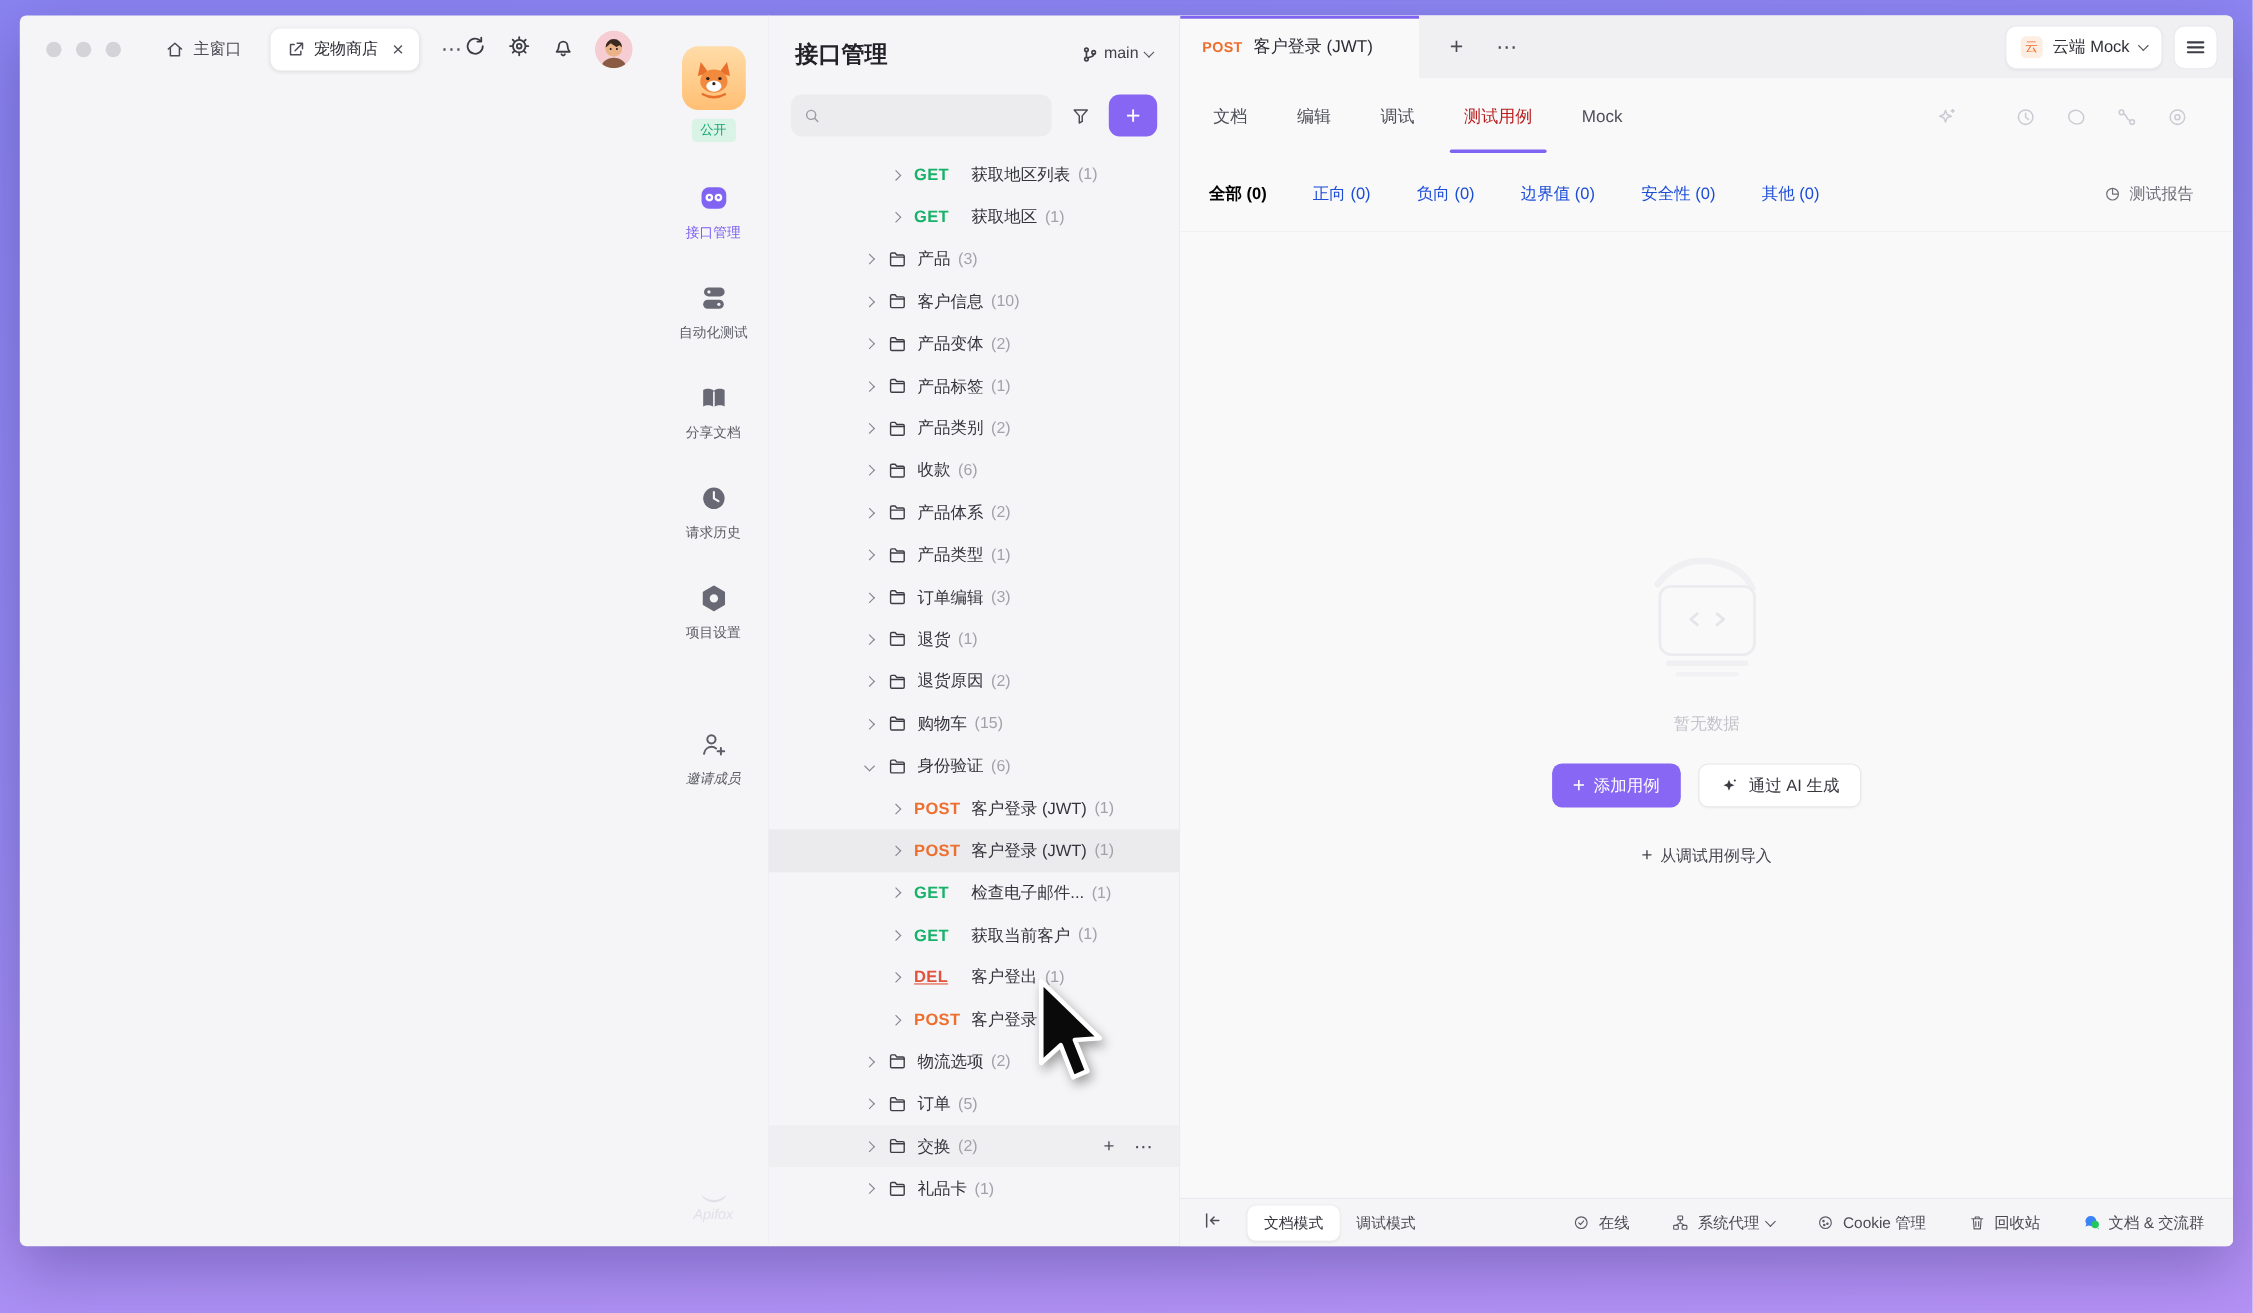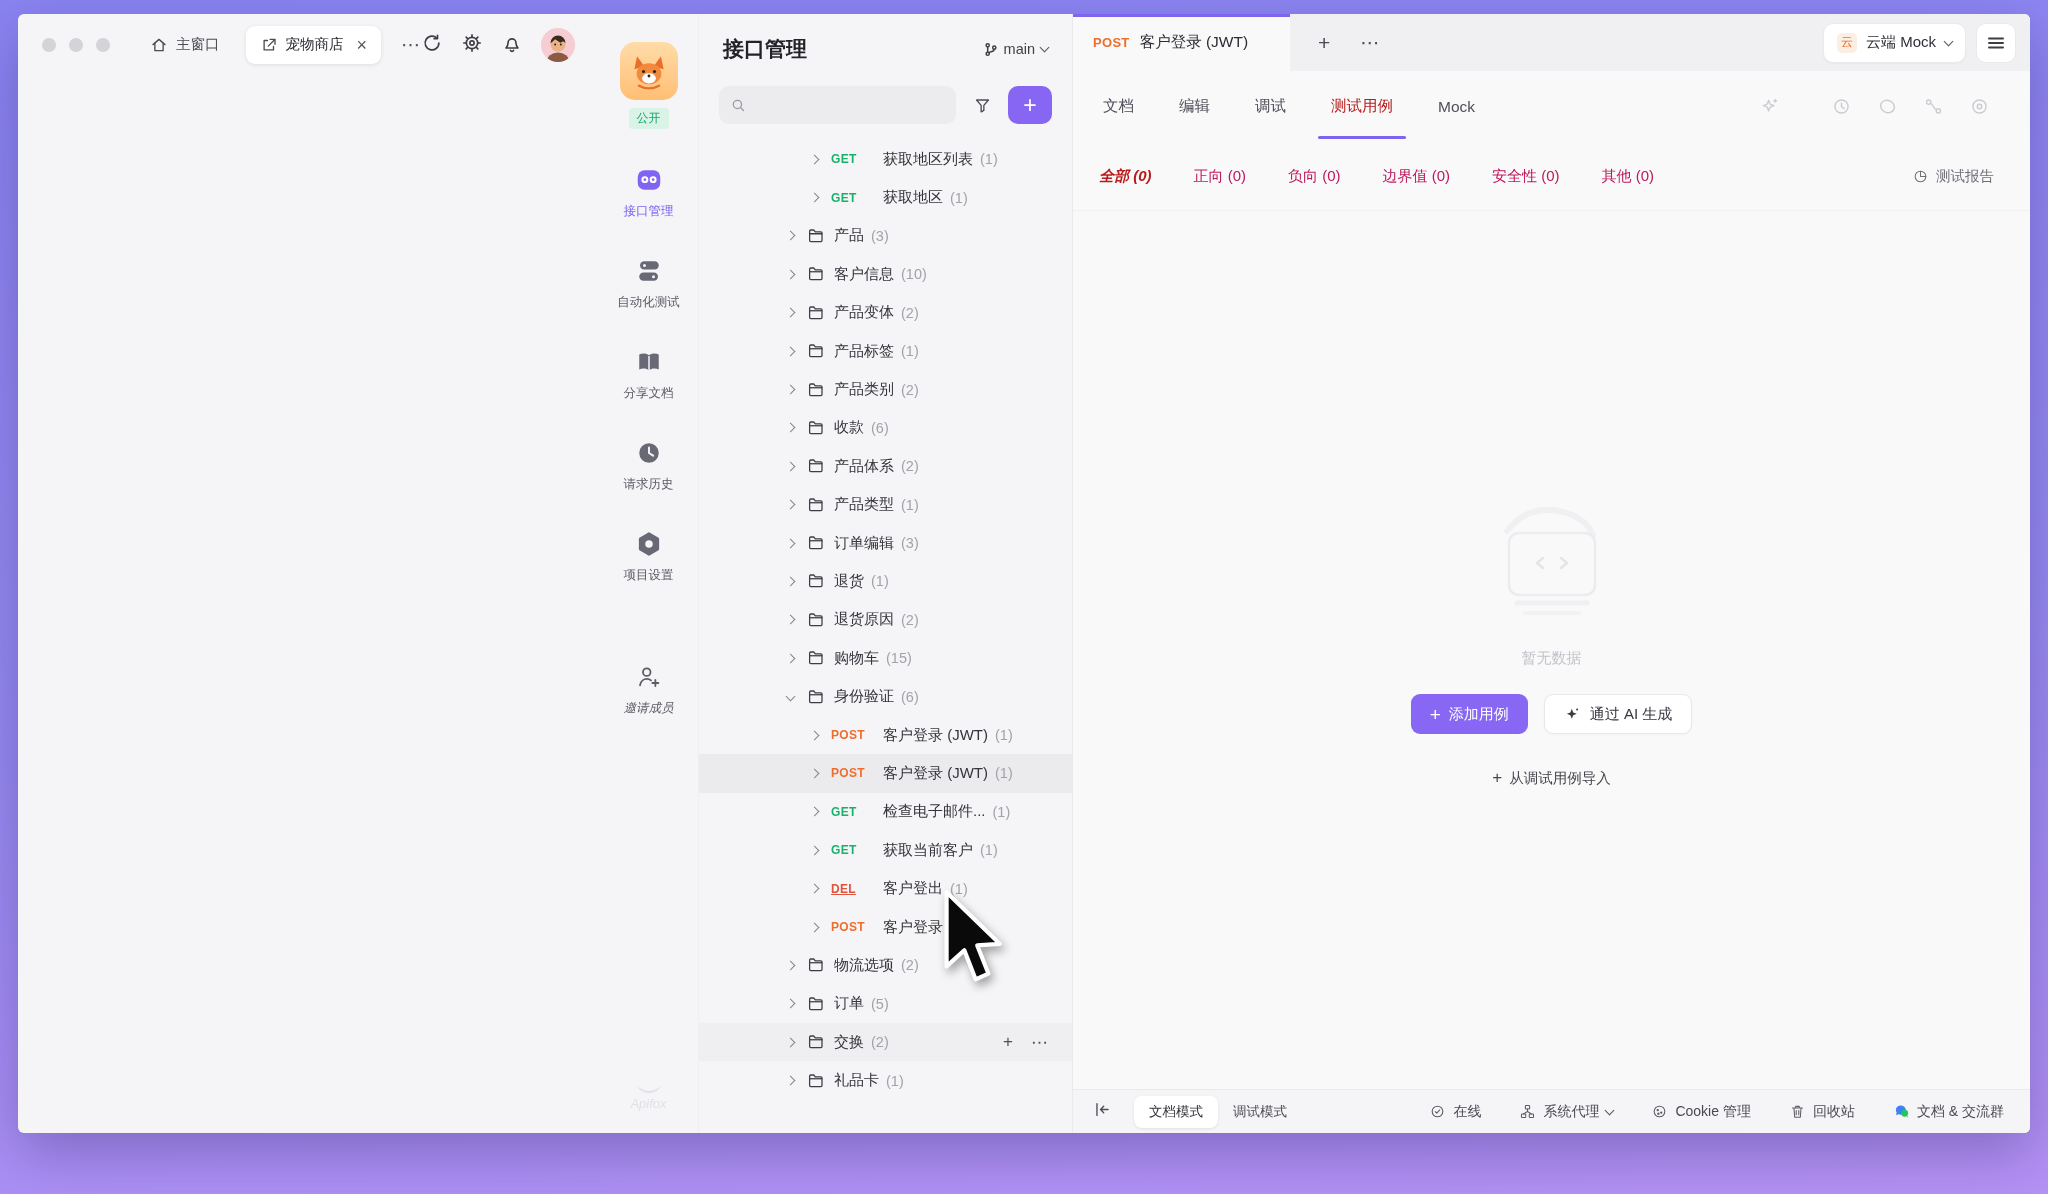--- a/index.html
+++ b/index.html
@@ -68,21 +68,21 @@
   .tree-row[data-level="0"] { padding-left:88px; }
   .tree-row[data-level="1"] { padding-left:112px; }
   .tree-row.selected { background:#ebebee; }
   .tree-row.hovered { background:#efeff2; }
   .chev { width:7px; height:7px; border-right:1.6px solid #85858f; border-bottom:1.6px solid #85858f;
           transform:rotate(-45deg); margin-right:13px; flex:none; }
   .tree-row.expanded .chev { transform:rotate(45deg); }
   .folder-ico { display:none; margin-right:9px; flex:none; }
   .folder-ico svg { width:18px; height:18px; stroke:#3d3d46; fill:none; stroke-width:1.7; stroke-linejoin:round; display:block; }
   .tree-row.is-folder .folder-ico { display:block; }
-  .method { display:none; width:52px; flex:none; font-weight:700; font-size:12px; letter-spacing:.3px; }
+  .method { display:none; width:52px; flex:none; font-weight:700; font-size:15px; letter-spacing:.3px; }
   .tree-row:not(.is-folder) .method { display:block; }
   .method[data-method="GET"]  { color:#17b26a; }
   .method[data-method="POST"] { color:#ee6e2e; }
   .method[data-method="DEL"]  { color:#e1523c;text-decoration:underline; }
   .t-label { white-space:nowrap; }
   .t-count { color:#a2a2ab; margin-left:7px; font-size:14.5px; }
   .row-actions { display:none; margin-left:auto; padding-right:24px; gap:18px; color:#4f4f58; font-size:17px; }
   .tree-row.has-actions .row-actions { display:flex; }
 
   
@@ -108,22 +108,22 @@
   .tab { font-size:15.5px; color:#4e4e58; position:relative; height:100%; display:flex; align-items:center; }
   .tab.active { color:#b91c1c; }
   .tab.active::after { content:""; position:absolute; left:-13px; right:-13px; bottom:3px; height:3px;
                        border-radius:2px; background:#7f63f1; }
   .tabs-icons { margin-left:auto; display:flex; align-items:center; gap:25px; }
   .tabs-icons svg { width:21px; height:21px; stroke:#cbcbd3; fill:none; stroke-width:1.6; stroke-linecap:round; stroke-linejoin:round; }
   .sparkle-gap { margin-right:26px; }
 
   .subtabs { height:69px; flex:0 0 auto; display:flex; align-items:center; gap:42px;
              padding:0 36px 0 26px; border-bottom:1px solid #f1f1f4; }
-  .subtab { font-size:15px; color:#be185d; }
-  .subtab.active { color:#b91c1c; font-weight:700;font-style:italic; }
+  .subtab { font-size:15px; color:#1d4ed8; }
+  .subtab.active { color:#000000; font-weight:700; }
   .report { margin-left:auto; display:flex; gap:7px; align-items:center; color:#6f6f79; font-size:14.5px; }
   .report svg { width:17px; height:17px; stroke:#6f6f79; fill:none; stroke-width:1.5; stroke-linecap:round; }
 
   .content { flex:1; display:flex; flex-direction:column; align-items:center; padding-top:284px; }
   .illus { width:150px; height:130px; opacity:.7; }
   .empty-text { margin-top:24px; color:#c3c3ca; font-size:15px; }
   .btn-row { margin-top:26px; display:flex; gap:16px; align-items:center; }
   .btn-primary { height:40px; background:#8767f3; color:#fff; border-radius:9px; display:flex;
                  align-items:center; gap:8px; padding:0 19px; font-size:15px; }
   .btn-primary .plus { font-size:19px; line-height:1; }

